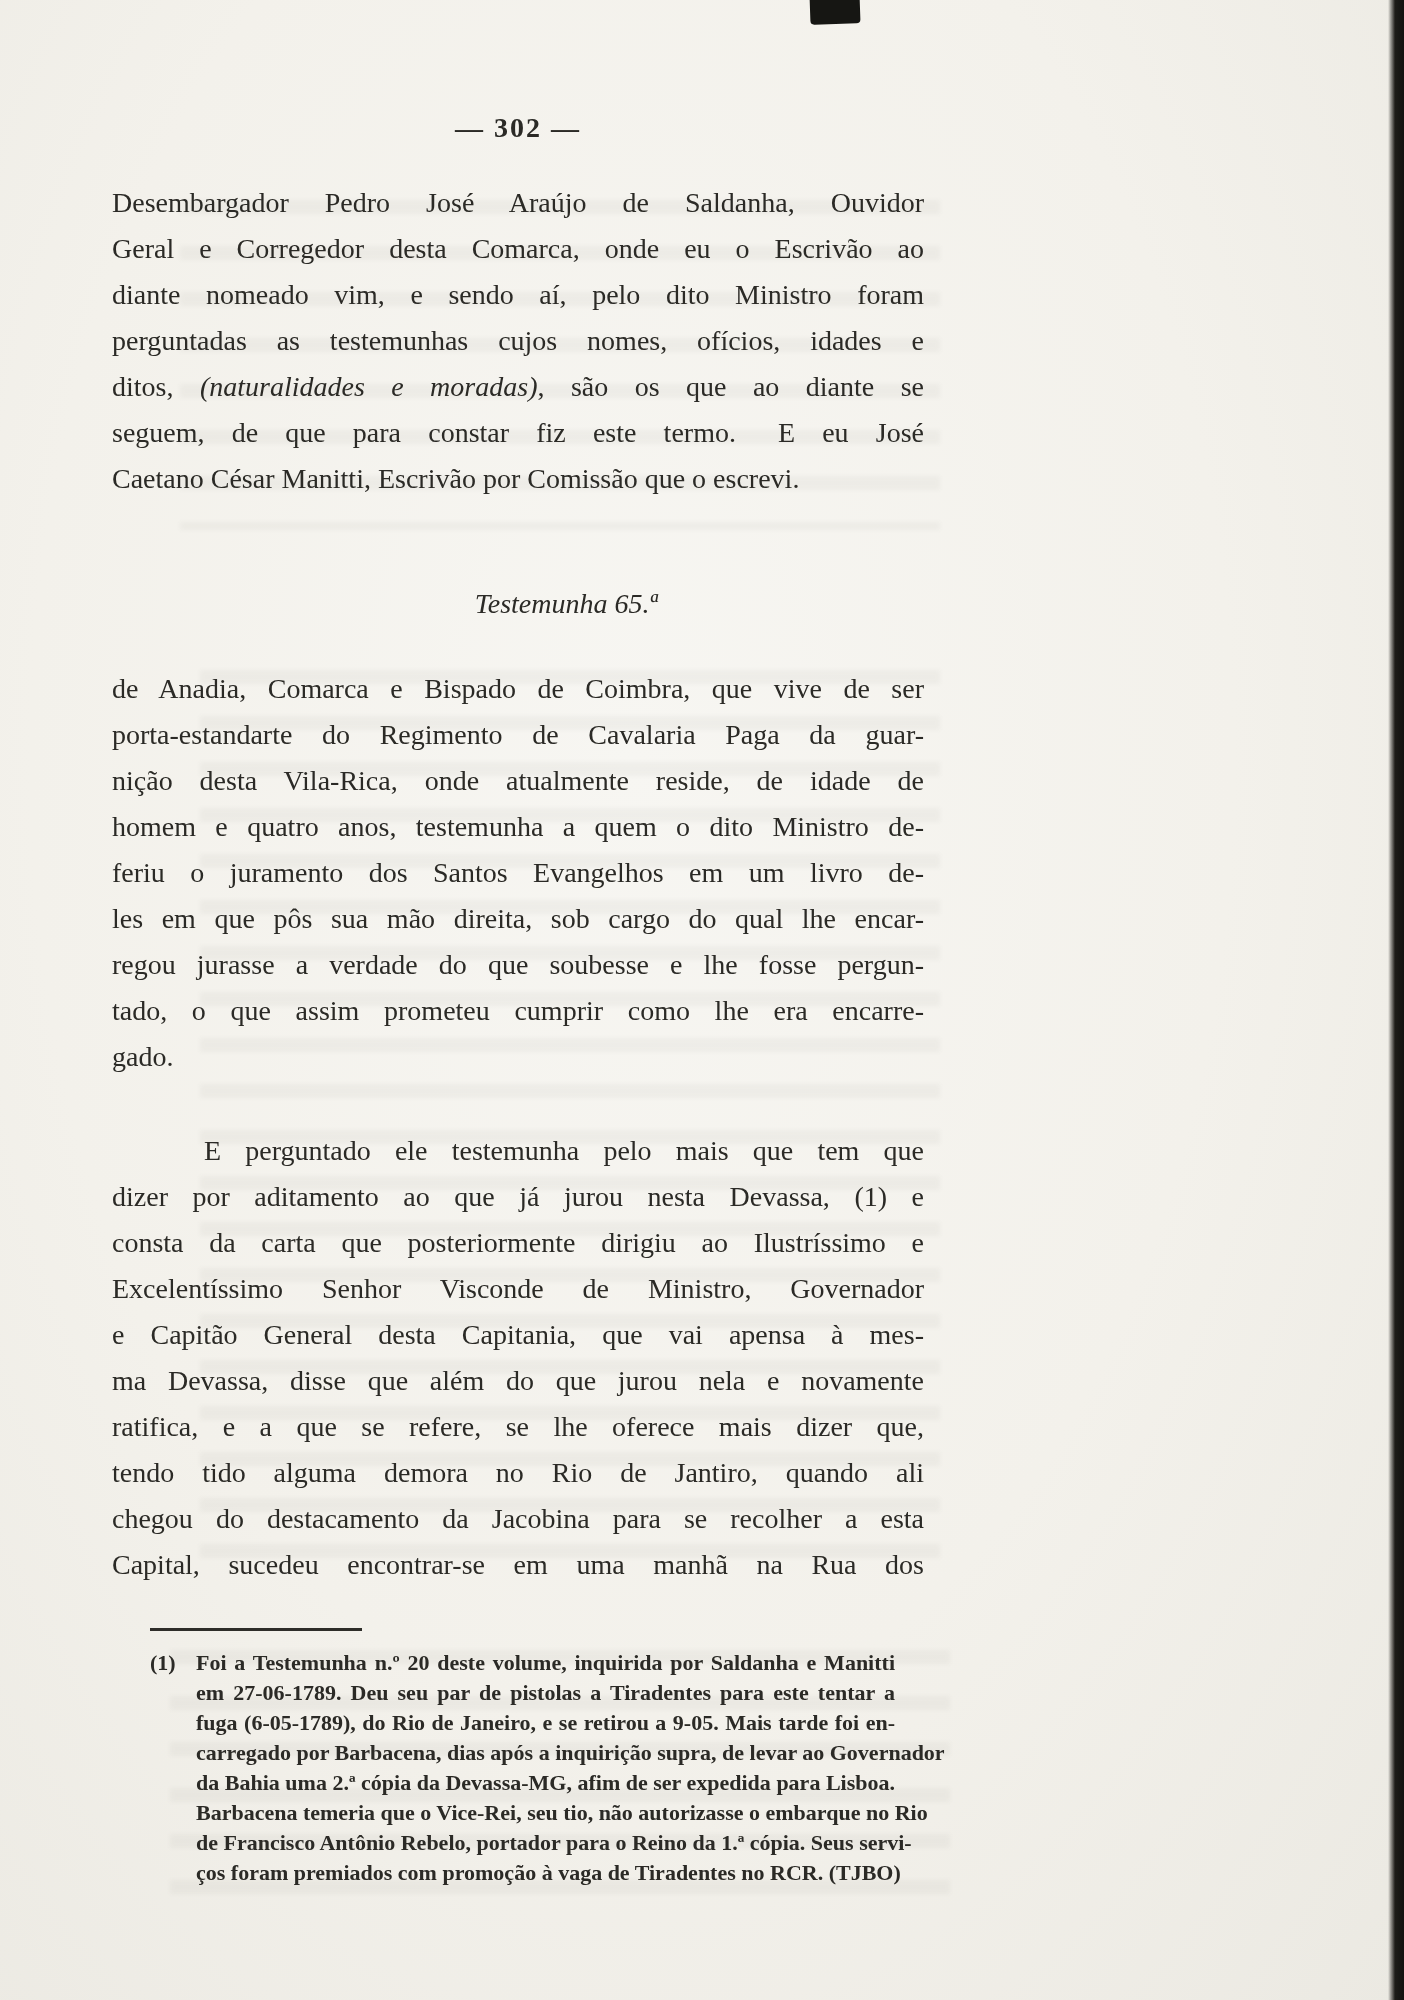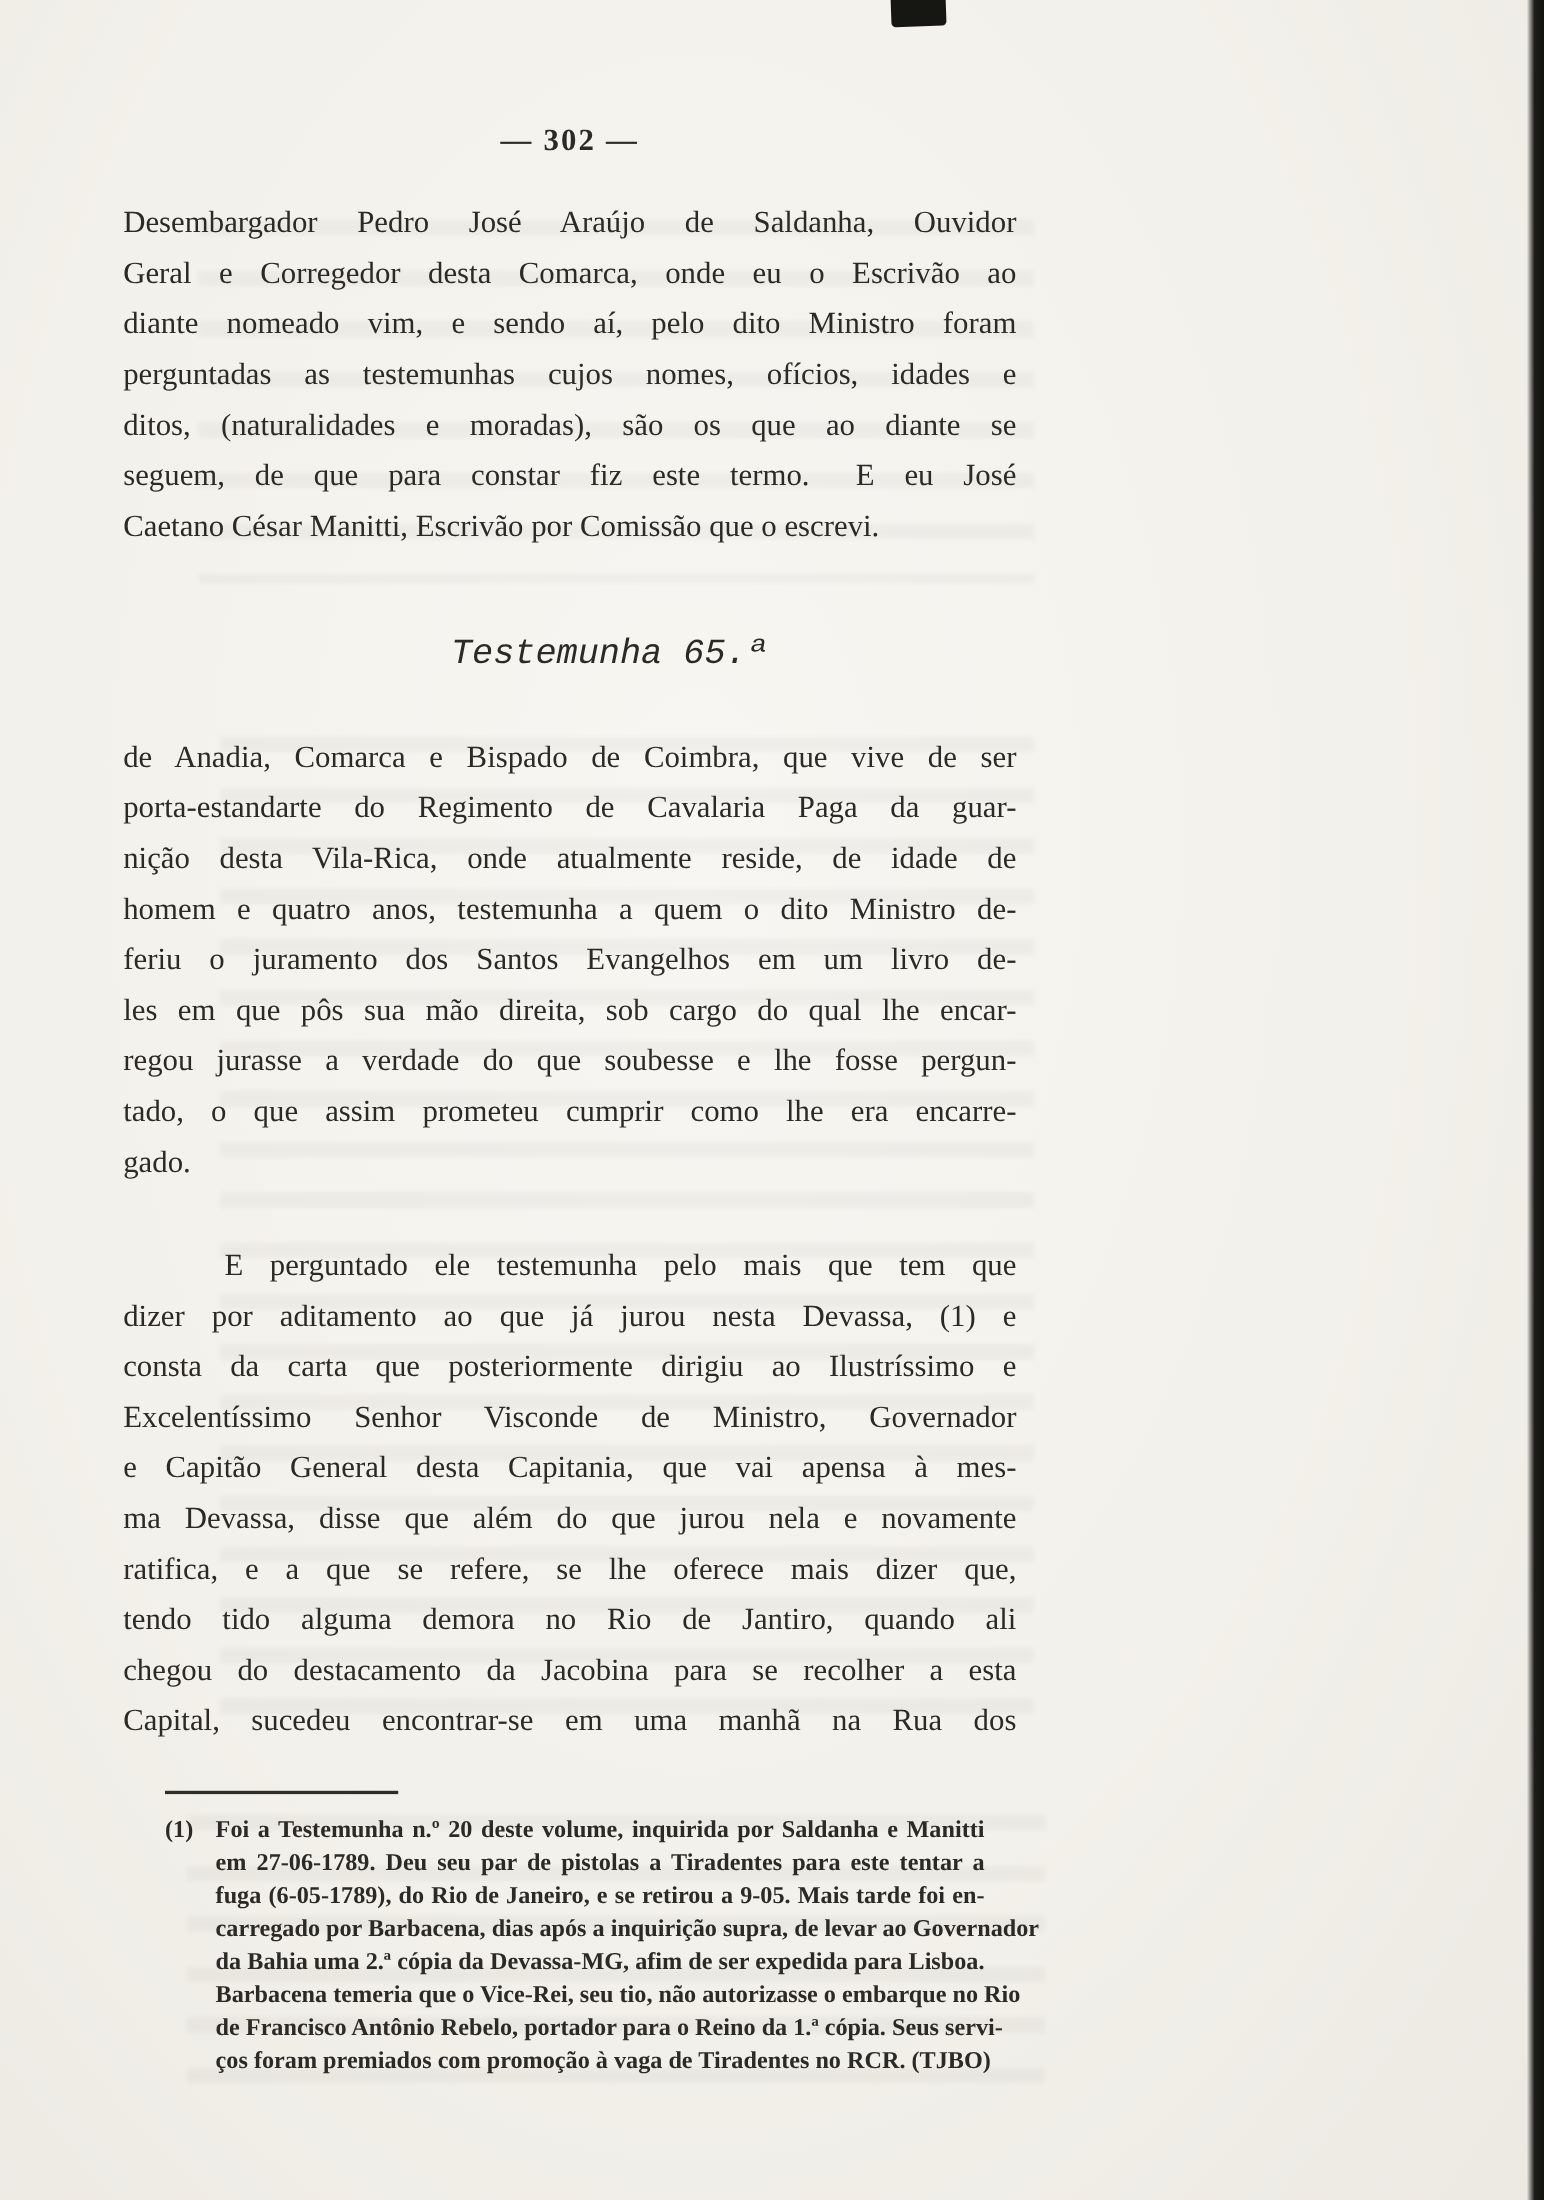--- a/index.html
+++ b/index.html
@@ -35,27 +35,26 @@
     text-align:center;font-weight:bold;font-size:28px;letter-spacing:2px;
   }
   .para{position:absolute;left:112px;width:812px;font-size:28px;}
   .line{
     height:46px;line-height:46px;
     text-align:justify;text-align-last:justify;
     white-space:nowrap;
   }
   .line.endpara{text-align-last:left;}
   .line.indent{padding-left:92px;}
-  .it{}
+  .it{font-style:italic;}
   .p1{top:180px;}
   .heading{
-    position:absolute;left:112px;top:576px;width:812px;margin:0;
-    text-align:center;font-size:32px;font-weight:normal;font-style:italic;
+    position:absolute;left:112px;top:576px;width:812px;margin:12px;
+    text-align:center;font-size:28px;font-weight:normal;font-style:italic;
     transform:translateX(36px);
-    font-family:Liberation Mono, monospace;
   }
   .p2{top:666px;}
   .p3{top:1128px;}
   
   .fn-rule{
     position:absolute;left:150px;top:1628px;width:212px;height:3px;
     background:#2e2d29;
   }
   .footnote{
     position:absolute;left:150px;top:1648px;width:745px;

